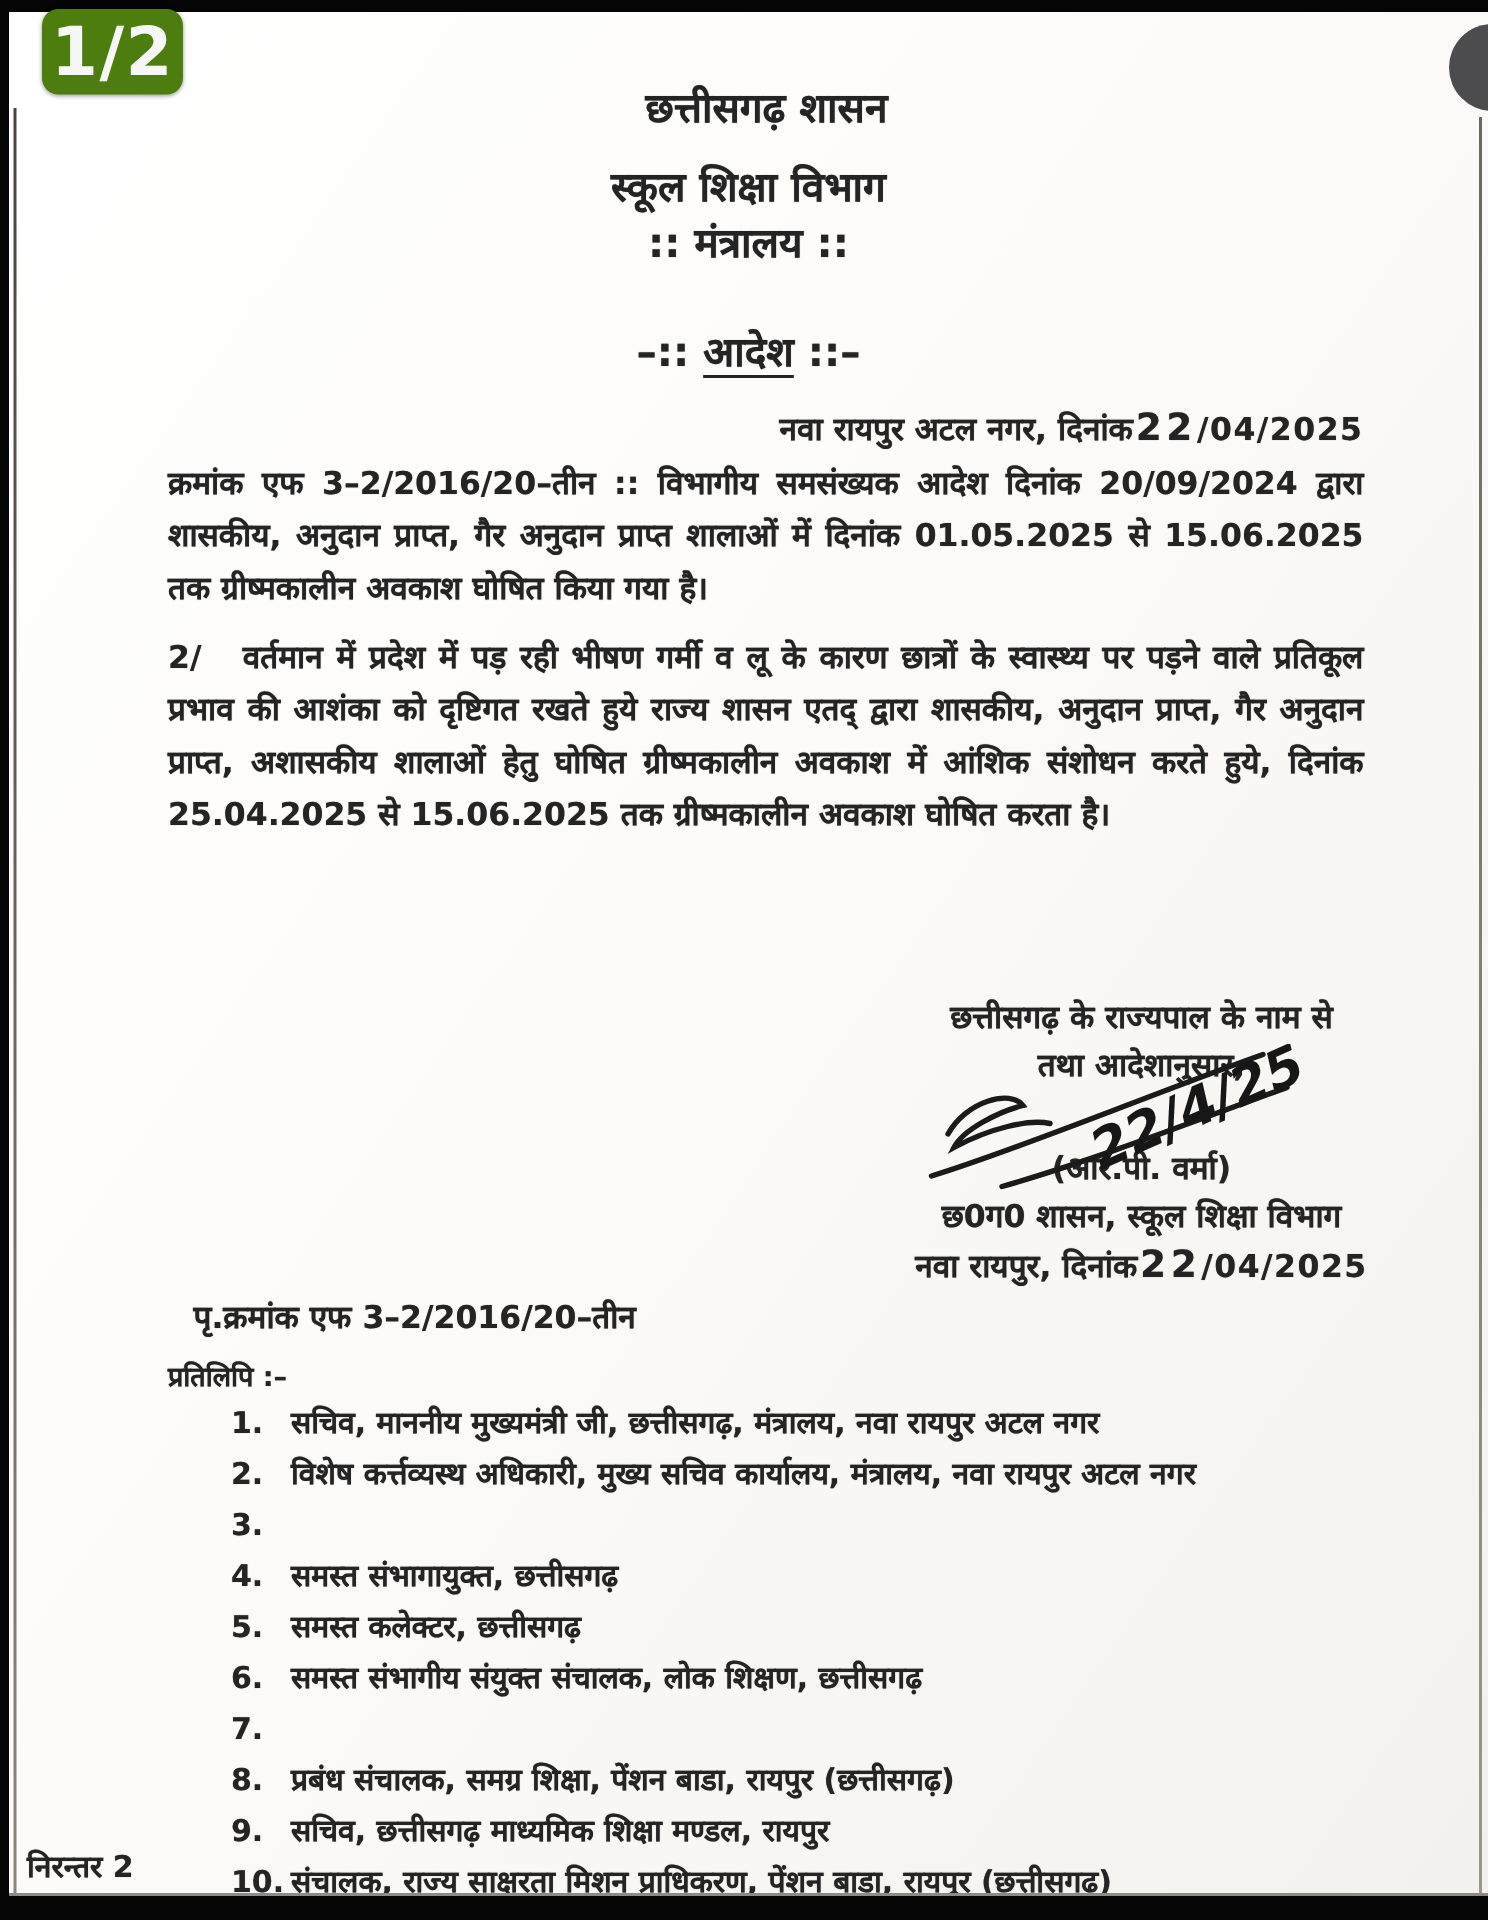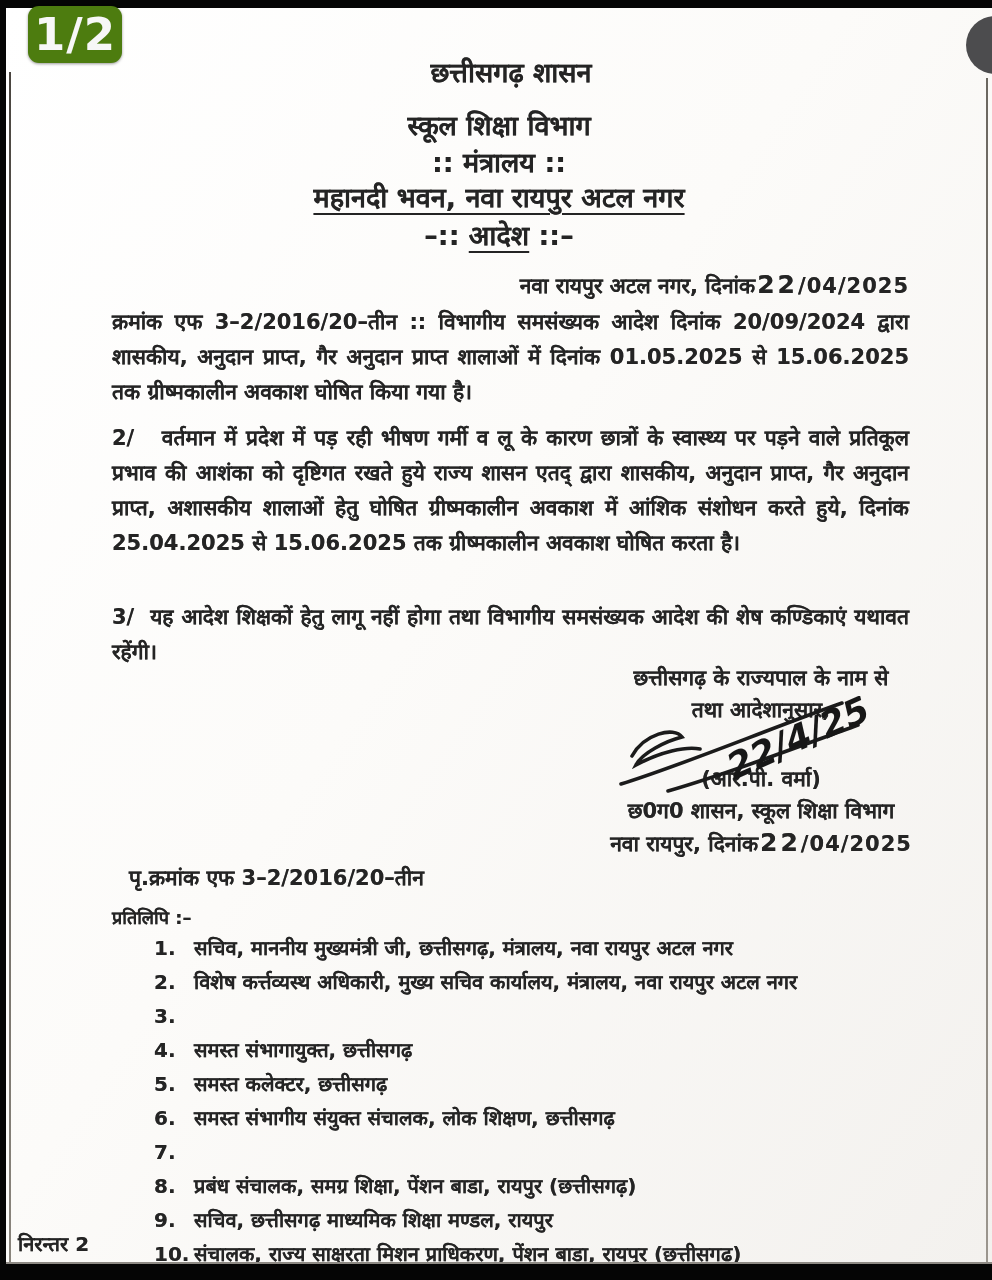--- a/index.html
+++ b/index.html
@@ -69,28 +69,26 @@
 </head>
 <body>
 
 <div class="page">
   <div class="edge-line-left"></div>
   <div class="edge-line-right"></div>
 
   <div class="doc-text center hdr" style="top:48px;padding-left:12px;">छत्तीसगढ़ शासन</div>
   <div class="doc-text center hdr" style="top:138px;">:: मंत्रालय ::</div>
   <div class="doc-text center hdr" style="top:101px;">स्कूल शिक्षा विभाग</div>
-  <div class="doc-text center hdr u" style="top:173px;">महानदी भवन, नवा रायपुर अटल नगर</div>
   <div class="doc-text center hdr" style="top:211px;"><span>–:: </span><span class="u">आदेश</span><span> ::–</span></div>
 
   <div class="doc-text dateline" style="top:262px;"><span>नवा रायपुर अटल नगर, दिनांक</span><span class="date-day">22</span><span class="date-rest">/04/2025</span></div>
 
   <div class="doc-text body-par" style="top:297px;">क्रमांक एफ 3–2/2016/20–तीन  ::  विभागीय समसंख्यक आदेश दिनांक 20/09/2024 द्वारा शासकीय, अनुदान प्राप्त, गैर अनुदान प्राप्त शालाओं में दिनांक 01.05.2025 से 15.06.2025 तक ग्रीष्मकालीन अवकाश घोषित किया गया है।</div>
   <div class="doc-text body-par" style="top:413px;">2/&nbsp;&nbsp;&nbsp;वर्तमान में प्रदेश में पड़ रही भीषण गर्मी व लू के कारण छात्रों के स्वास्थ्य पर पड़ने वाले प्रतिकूल प्रभाव की आशंका को दृष्टिगत रखते हुये राज्य शासन एतद् द्वारा शासकीय, अनुदान प्राप्त, गैर अनुदान प्राप्त, अशासकीय शालाओं हेतु घोषित ग्रीष्मकालीन अवकाश में आंशिक संशोधन करते हुये, दिनांक 25.04.2025 से 15.06.2025 तक ग्रीष्मकालीन अवकाश घोषित करता है।</div>
-  <div class="doc-text body-par" style="top:592px;">3/&nbsp;&nbsp;यह आदेश शिक्षकों हेतु लागू नहीं होगा तथा विभागीय समसंख्यक आदेश की शेष कण्डिकाएं यथावत रहेंगी।</div>
 
   <div class="sig-block">
     <div>छत्तीसगढ़ के राज्यपाल के नाम से</div>
     <div>तथा आदेशानुसार,</div>
     <div class="sig-name">(आर.पी. वर्मा)</div>
     <div>छ0ग0 शासन, स्कूल शिक्षा विभाग</div>
     <div><span>नवा रायपुर, दिनांक</span><span class="date-day">22</span><span class="date-rest">/04/2025</span></div>
   </div>
 
   <svg class="sig-svg" width="335" height="105" viewBox="0 0 335 105">

